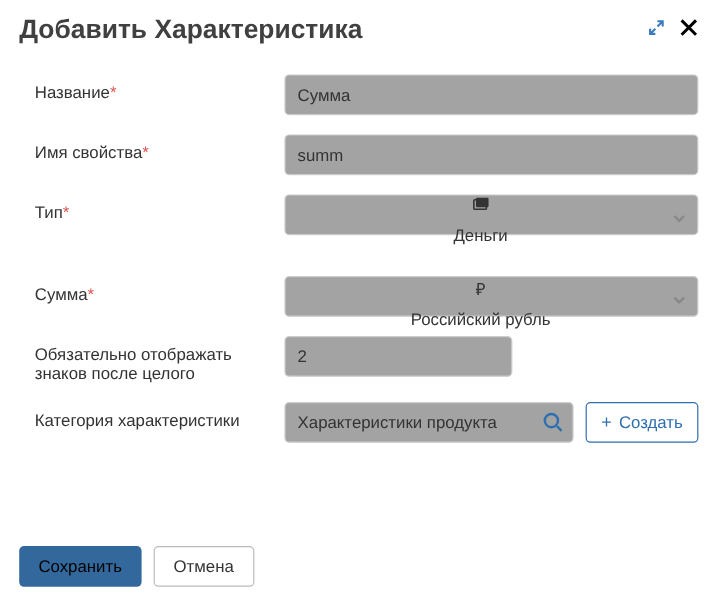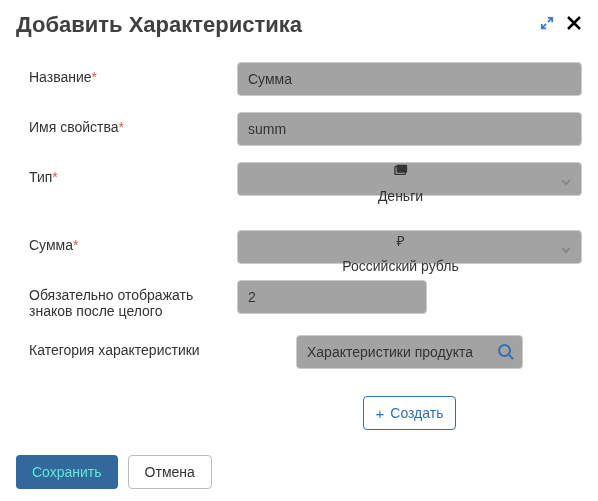--- a/index.html
+++ b/index.html
@@ -73,23 +73,22 @@
     right: 10px;
     top: 50%;
     transform: translateY(-50%);
     width: 10px; height: 10px;
   }
   .select-box .chev svg { width:10px; height:10px; stroke:#888; stroke-width:2; fill:none; }
   .money-icon svg { width:14px; height:14px; fill:#333; }
   .ruble { font-size: 14px; color:#333; }
   .lookup-row {
     display: flex;
-    gap: 27px;
-    align-items: center;
-    flex-direction: column;
+    gap: 10px;
+    align-items: center;
   }
   .lookup-wrap {
     position: relative;
     flex: 1;
   }
   .lookup-input { padding-right: 34px; }
   .lookup-search {
     position: absolute;
     right: 8px; top: 50%;
     transform: translateY(-50%);
@@ -115,21 +114,21 @@
     left: 16px;
     bottom: 12px;
     display: flex;
     gap: 10px;
   }
   .btn-primary {
     height: 34px;
     border: none;
     border-radius: 4px;
     background: #33689c;
-    color: #5eead4;
+    color: #000000;
     font-size: 14px;
     padding: 0 16px;
     cursor: pointer;
   }
   .btn-secondary {
     height: 34px;
     border: 1px solid #bbb;
     border-radius: 4px;
     background: #fff;
     color: #333;

